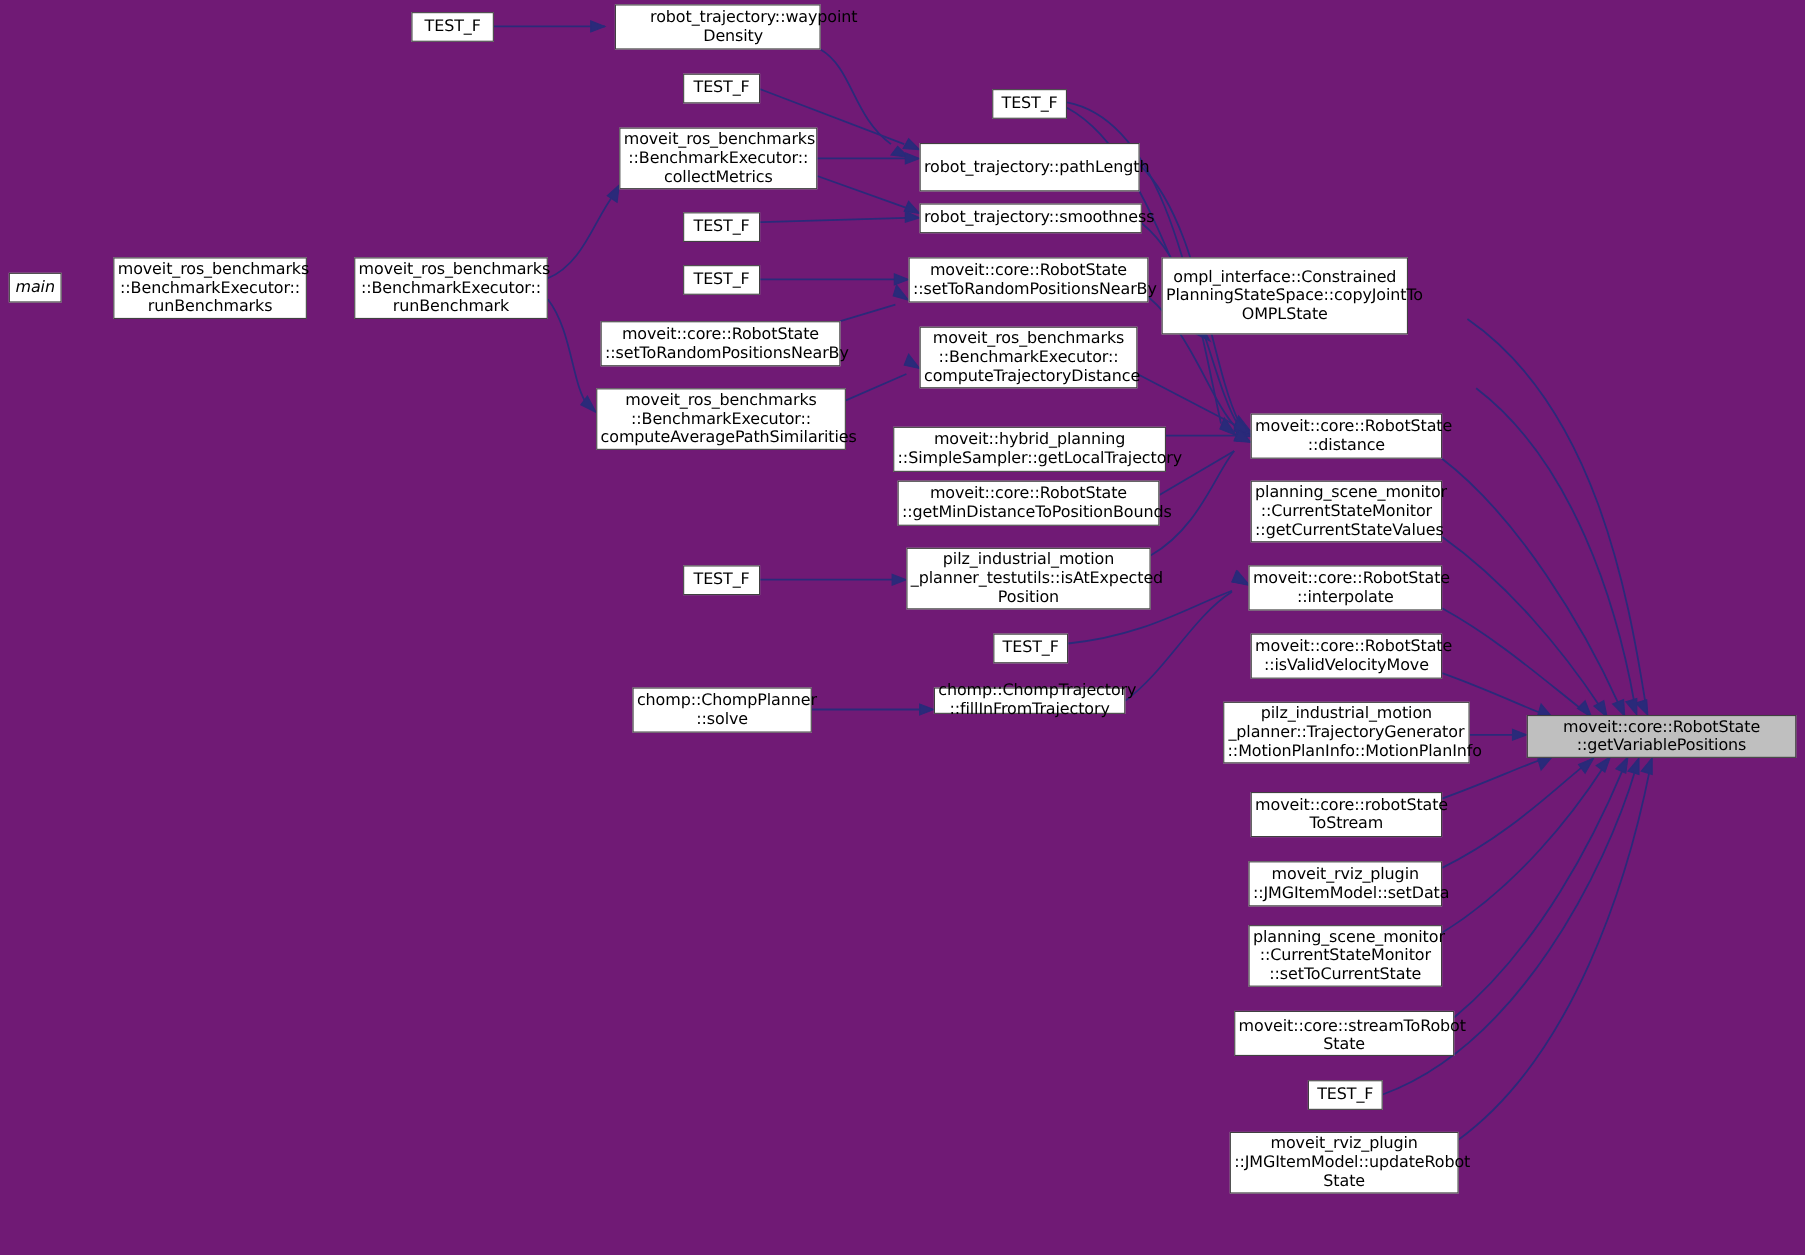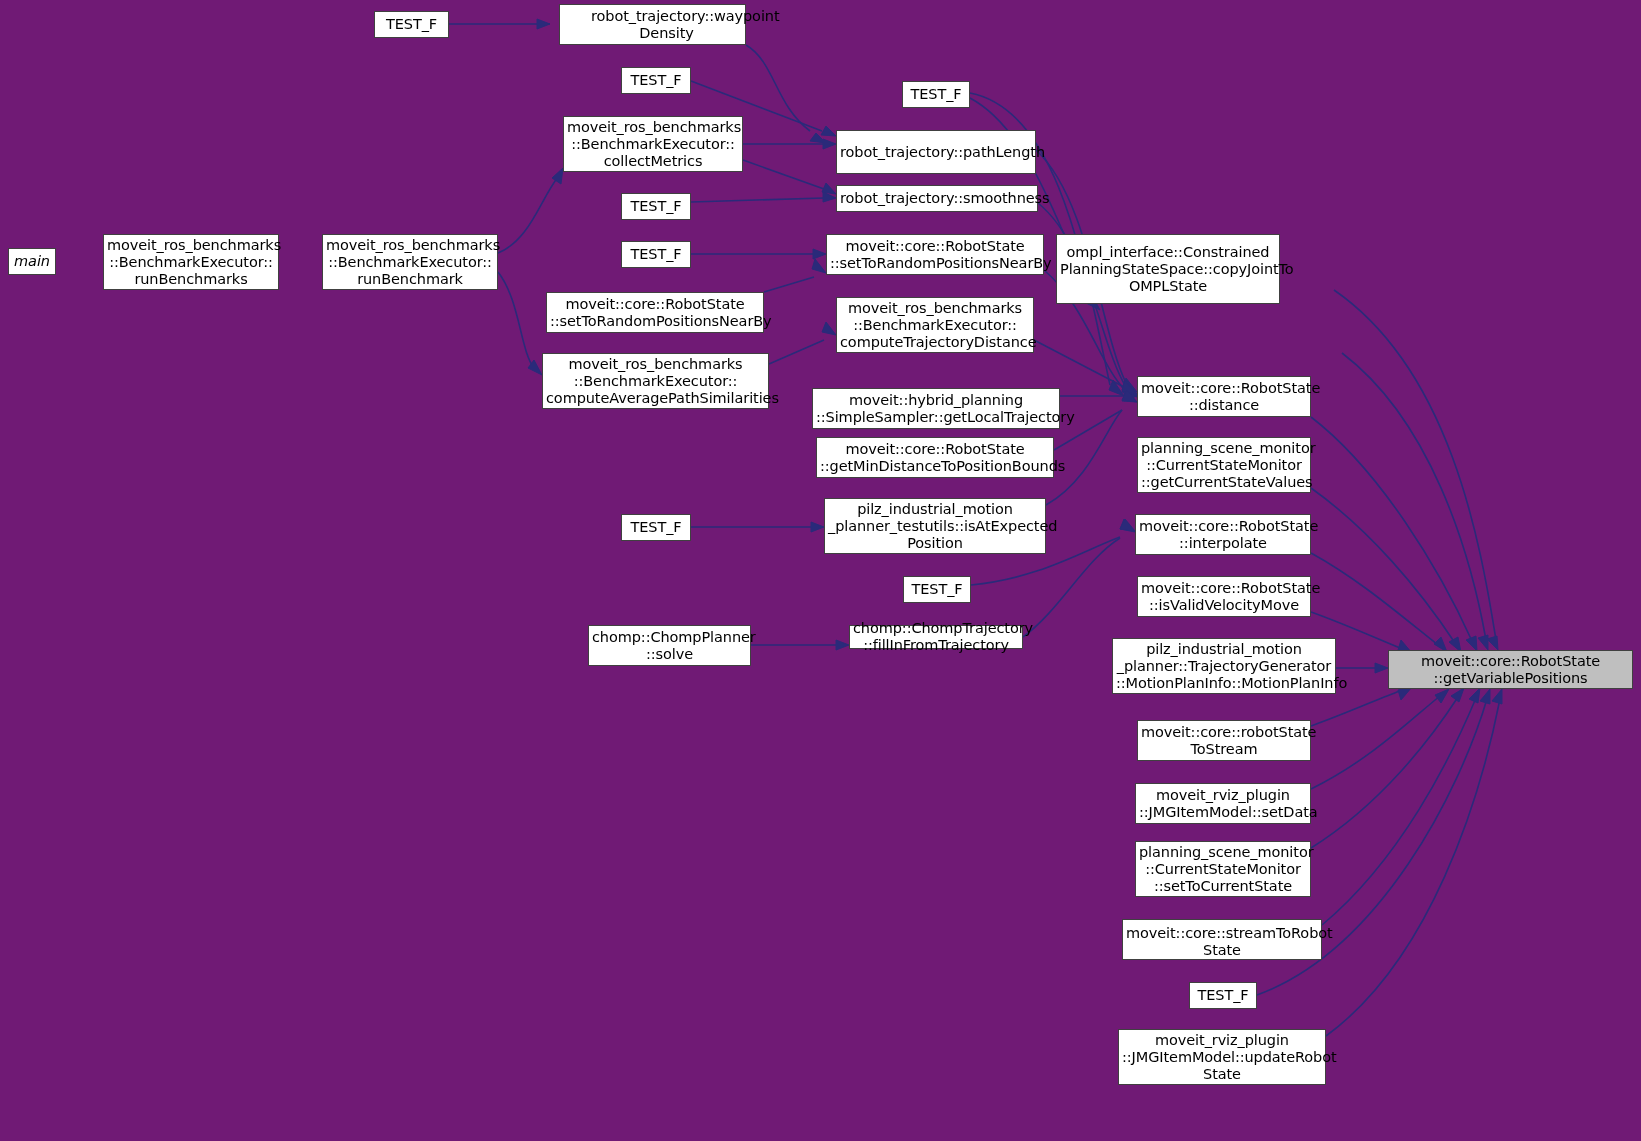--- a/index.html
+++ b/index.html
@@ -173,21 +173,21 @@
 ::getCurrentStateValues</span></div>
     <div class="node" style="left: 621px; top: 514px; width: 70px; height: 27px;"><span class="lbl">TEST_F</span></div>
     <div class="node" style="left: 824px; top: 498px; width: 222px; height: 56px;"><span class="lbl">pilz_industrial_motion
 _planner_testutils::isAtExpected
 Position</span></div>
     <div class="node" style="left: 1135px; top: 514px; width: 176px; height: 41px;"><span class="lbl">moveit::core::RobotState
 ::interpolate</span></div>
     <div class="node" style="left: 903px; top: 576px; width: 68px; height: 27px;"><span class="lbl">TEST_F</span></div>
     <div class="node" style="left: 1137px; top: 576px; width: 174px; height: 41px;"><span class="lbl">moveit::core::RobotState
 ::isValidVelocityMove</span></div>
-    <div class="node" style="left: 575px; top: 625px; width: 163px; height: 41px; margin-left: 13px;"><span class="lbl">chomp::ChompPlanner
+    <div class="node" style="left: 575px; top: 625px; width: 163px; height: 41px;"><span class="lbl">chomp::ChompPlanner
 ::solve</span></div>
     <div class="node" style="left: 849px; top: 625px; width: 174px; height: 24px;"><span class="lbl">chomp::ChompTrajectory
 ::fillInFromTrajectory</span></div>
     <div class="node" style="left: 1112px; top: 638px; width: 224px; height: 56px;"><span class="lbl">pilz_industrial_motion
 _planner::TrajectoryGenerator
 ::MotionPlanInfo::MotionPlanInfo</span></div>
     <div class="node highlight" style="left: 1388px; top: 650px; width: 245px; height: 39px;"><span class="lbl">moveit::core::RobotState
 ::getVariablePositions</span></div>
     <div class="node" style="left: 1137px; top: 720px; width: 174px; height: 41px;"><span class="lbl">moveit::core::robotState
 ToStream</span></div>

